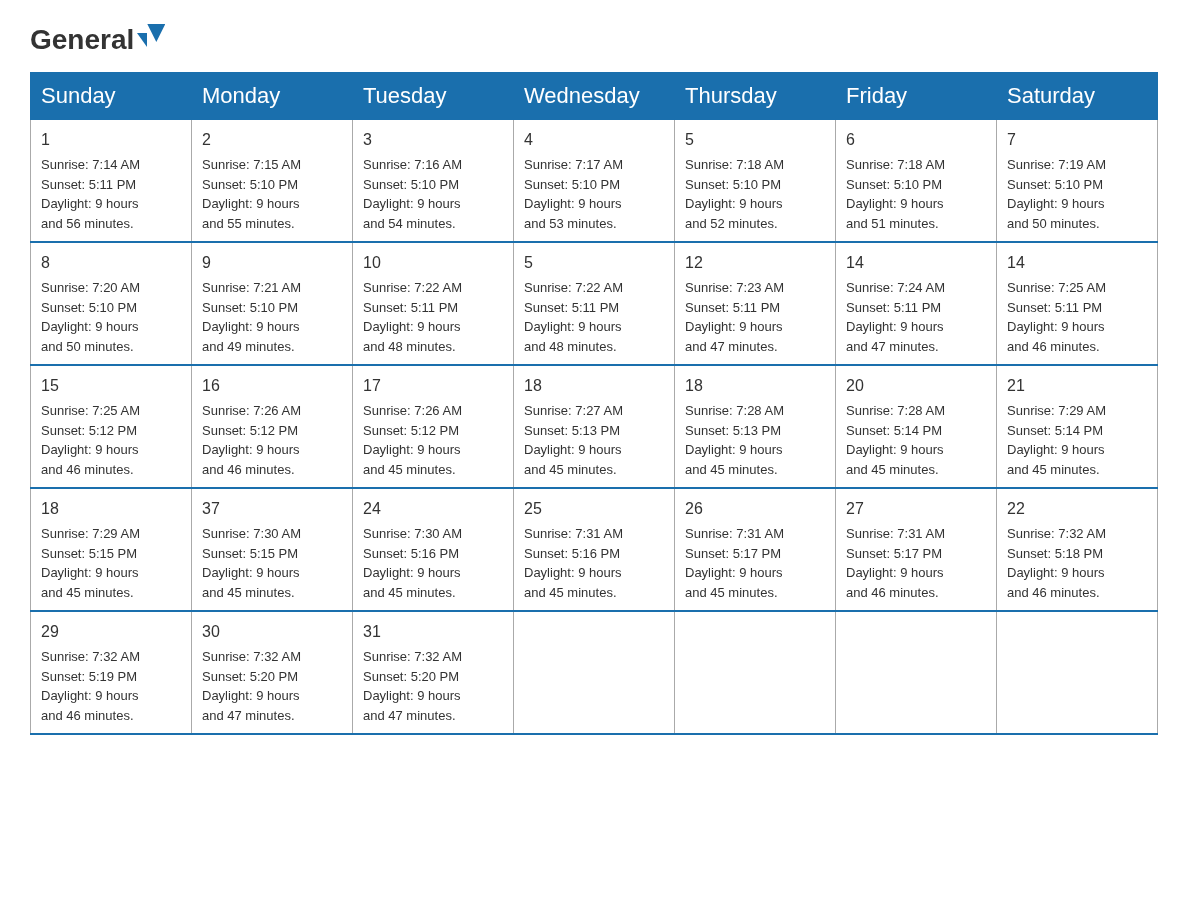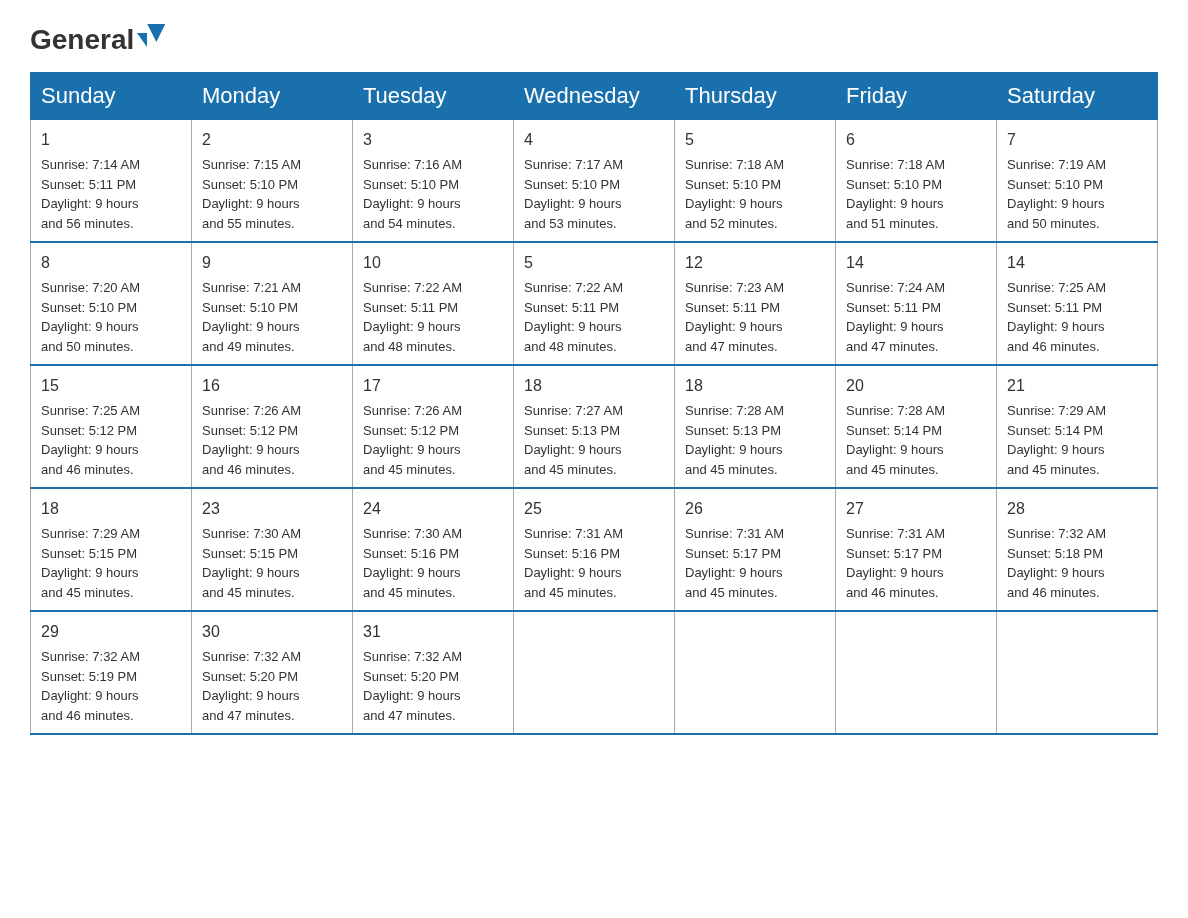--- a/index.html
+++ b/index.html
@@ -213,41 +213,41 @@
         <span class="day-num">21</span>
         <span class="day-info">Sunrise: 7:29 AM<br>Sunset: 5:14 PM<br>Daylight: 9 hours<br>and 45 minutes.</span>
       </td>
       </tr>
       <tr>
         <td>
         <span class="day-num">18</span>
         <span class="day-info">Sunrise: 7:29 AM<br>Sunset: 5:15 PM<br>Daylight: 9 hours<br>and 45 minutes.</span>
       </td>
         <td>
-        <span class="day-num">23</span>
+        <span class="day-num">37</span>
         <span class="day-info">Sunrise: 7:30 AM<br>Sunset: 5:15 PM<br>Daylight: 9 hours<br>and 45 minutes.</span>
       </td>
         <td>
         <span class="day-num">24</span>
         <span class="day-info">Sunrise: 7:30 AM<br>Sunset: 5:16 PM<br>Daylight: 9 hours<br>and 45 minutes.</span>
       </td>
         <td>
         <span class="day-num">25</span>
         <span class="day-info">Sunrise: 7:31 AM<br>Sunset: 5:16 PM<br>Daylight: 9 hours<br>and 45 minutes.</span>
       </td>
         <td>
         <span class="day-num">26</span>
         <span class="day-info">Sunrise: 7:31 AM<br>Sunset: 5:17 PM<br>Daylight: 9 hours<br>and 45 minutes.</span>
       </td>
         <td>
         <span class="day-num">27</span>
         <span class="day-info">Sunrise: 7:31 AM<br>Sunset: 5:17 PM<br>Daylight: 9 hours<br>and 46 minutes.</span>
       </td>
         <td>
-        <span class="day-num">28</span>
+        <span class="day-num">22</span>
         <span class="day-info">Sunrise: 7:32 AM<br>Sunset: 5:18 PM<br>Daylight: 9 hours<br>and 46 minutes.</span>
       </td>
       </tr>
       <tr>
         <td>
         <span class="day-num">29</span>
         <span class="day-info">Sunrise: 7:32 AM<br>Sunset: 5:19 PM<br>Daylight: 9 hours<br>and 46 minutes.</span>
       </td>
         <td>
         <span class="day-num">30</span>

